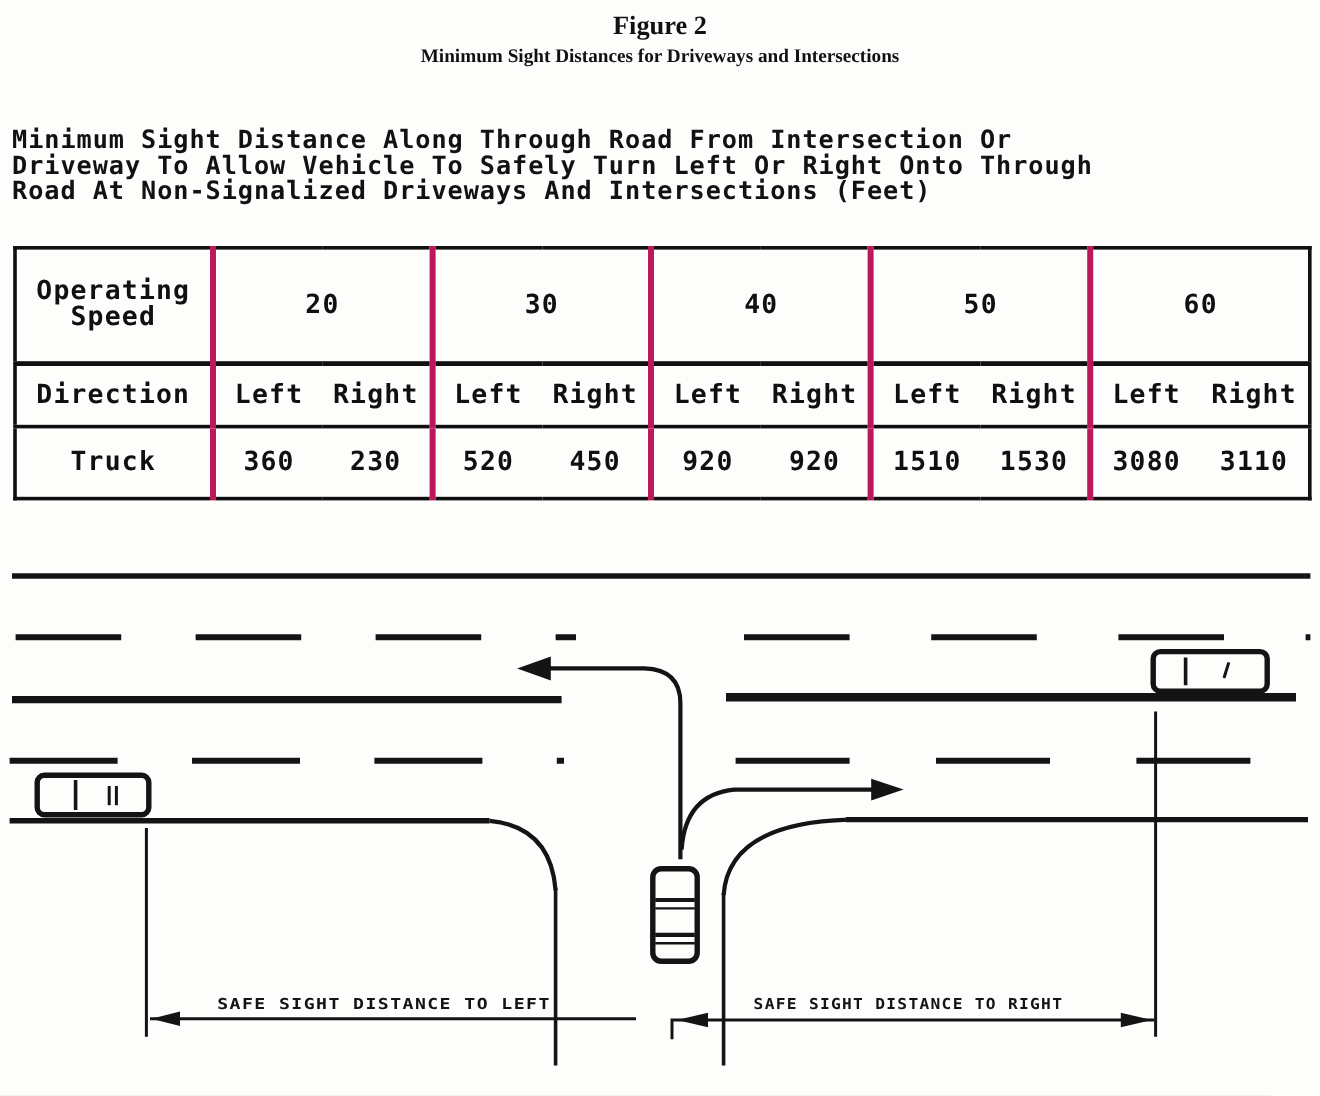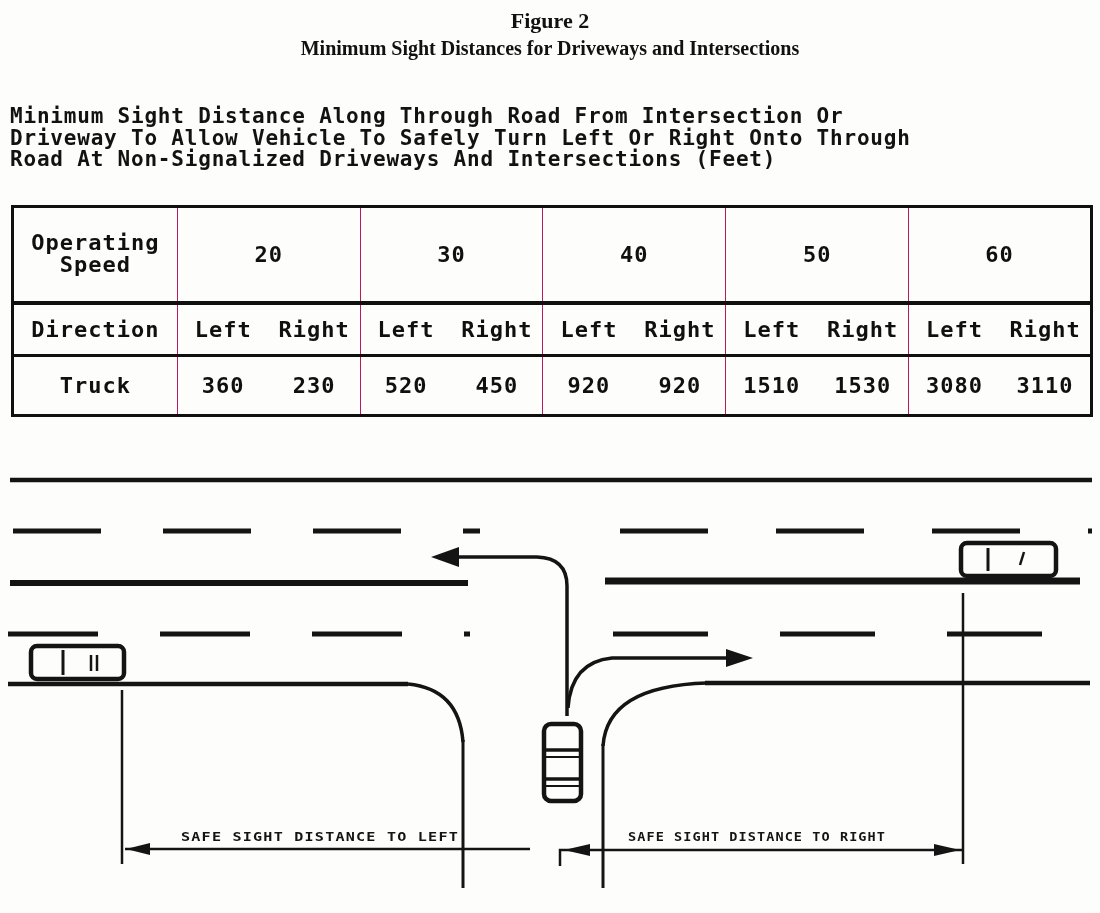--- a/index.html
+++ b/index.html
@@ -7,36 +7,36 @@
     position:relative;width:1100px;height:913px;margin:0 auto;
     background:#fdfdfb;color:#151515;overflow:hidden;
     font-family:"DejaVu Sans Mono", monospace;
   }
   
   .fig-head{
     position:absolute;left:0;top:8px;width:1100px;text-align:center;
     font-family:"Liberation Serif", serif;font-weight:bold;color:#111;
   }
   .fig-label{font-size:22px;line-height:26px;font-family:Liberation Serif, serif;}
-  .fig-title{font-size:20px;line-height:28px;}
+  .fig-title{font-size:16px;line-height:28px;}
   
   .descr{
     position:absolute;left:10px;top:106px;width:1080px;
     font-size:21px;font-weight:bold;letter-spacing:0.8px;line-height:21.5px;
     white-space:nowrap;color:#121212;
   }
   
   table.sight{
     position:absolute;left:11px;top:205px;width:1082px;height:212px;
     border-collapse:collapse;table-layout:fixed;
     font-size:22px;font-weight:bold;letter-spacing:1px;color:#101010;
     border:3px solid #101010;
   }
   table.sight td{padding:0;text-align:center;vertical-align:middle;}
-  td.gs{border-left:1px solid #be185d;}          
+  td.gs{border-left:5px solid #be185d;}          
   tr.r-speed td{border-bottom:4px solid #101010;height:72px;}
   tr.r-dir td{border-bottom:3px solid #101010;height:38px;}
   tr.r-car td{height:54px;}
   tr.r-truck td{height:44px;}
   .two-line{white-space:pre-line;line-height:22px;}
   
   svg.diagram{position:absolute;left:0;top:455px;}
   svg.diagram .stroke{stroke:#141414;fill:none;}
   svg.diagram text{
     font-family:"DejaVu Sans Mono", monospace;font-weight:bold;

